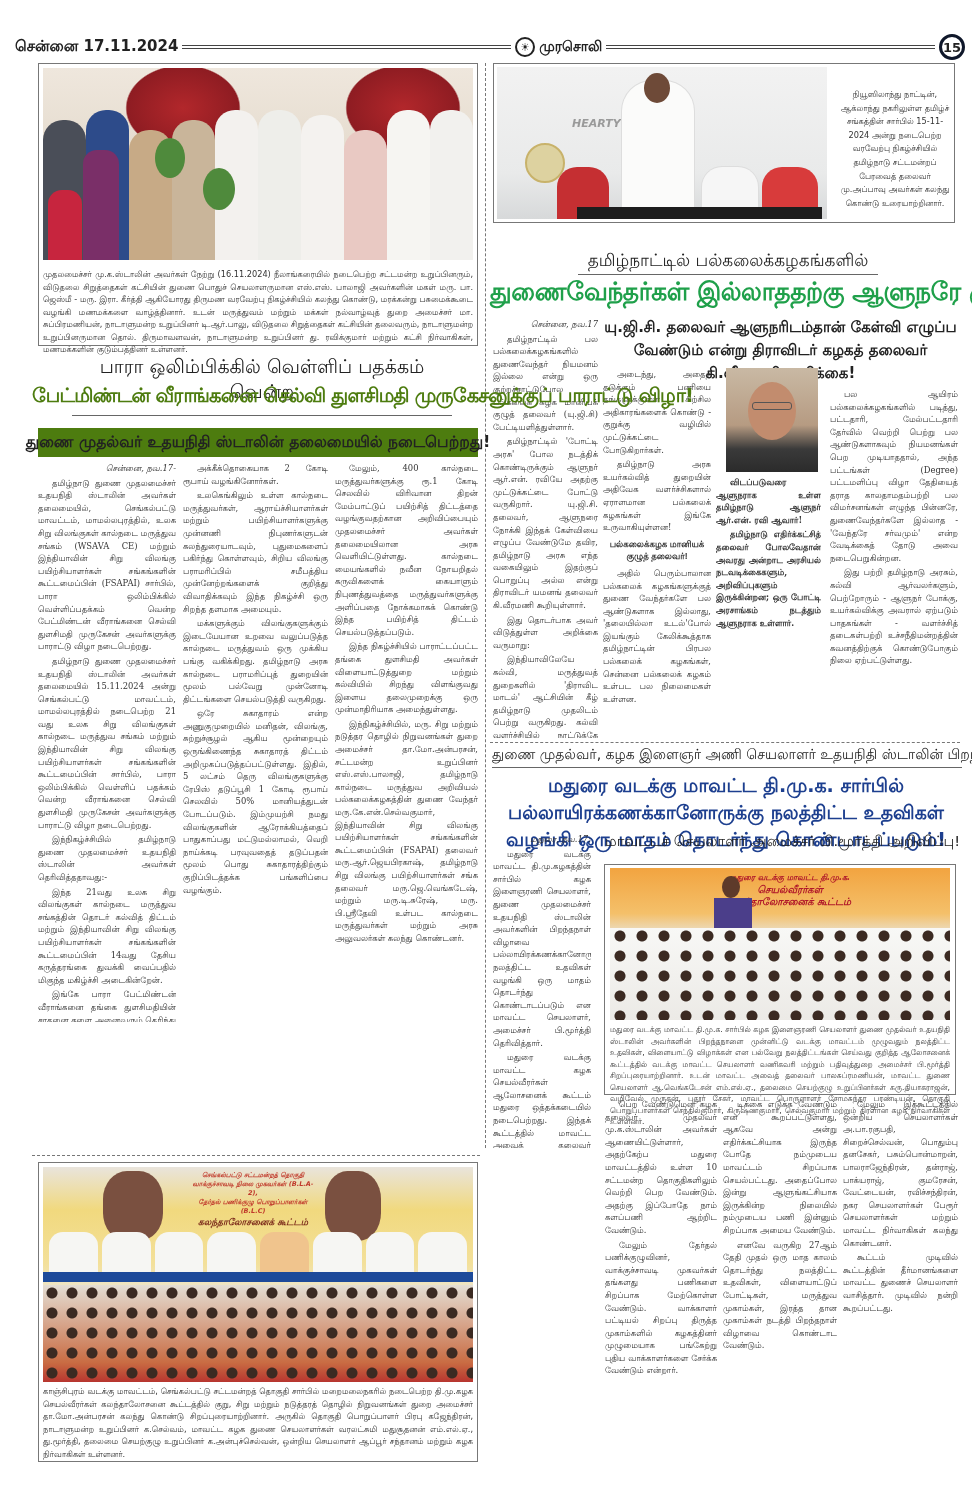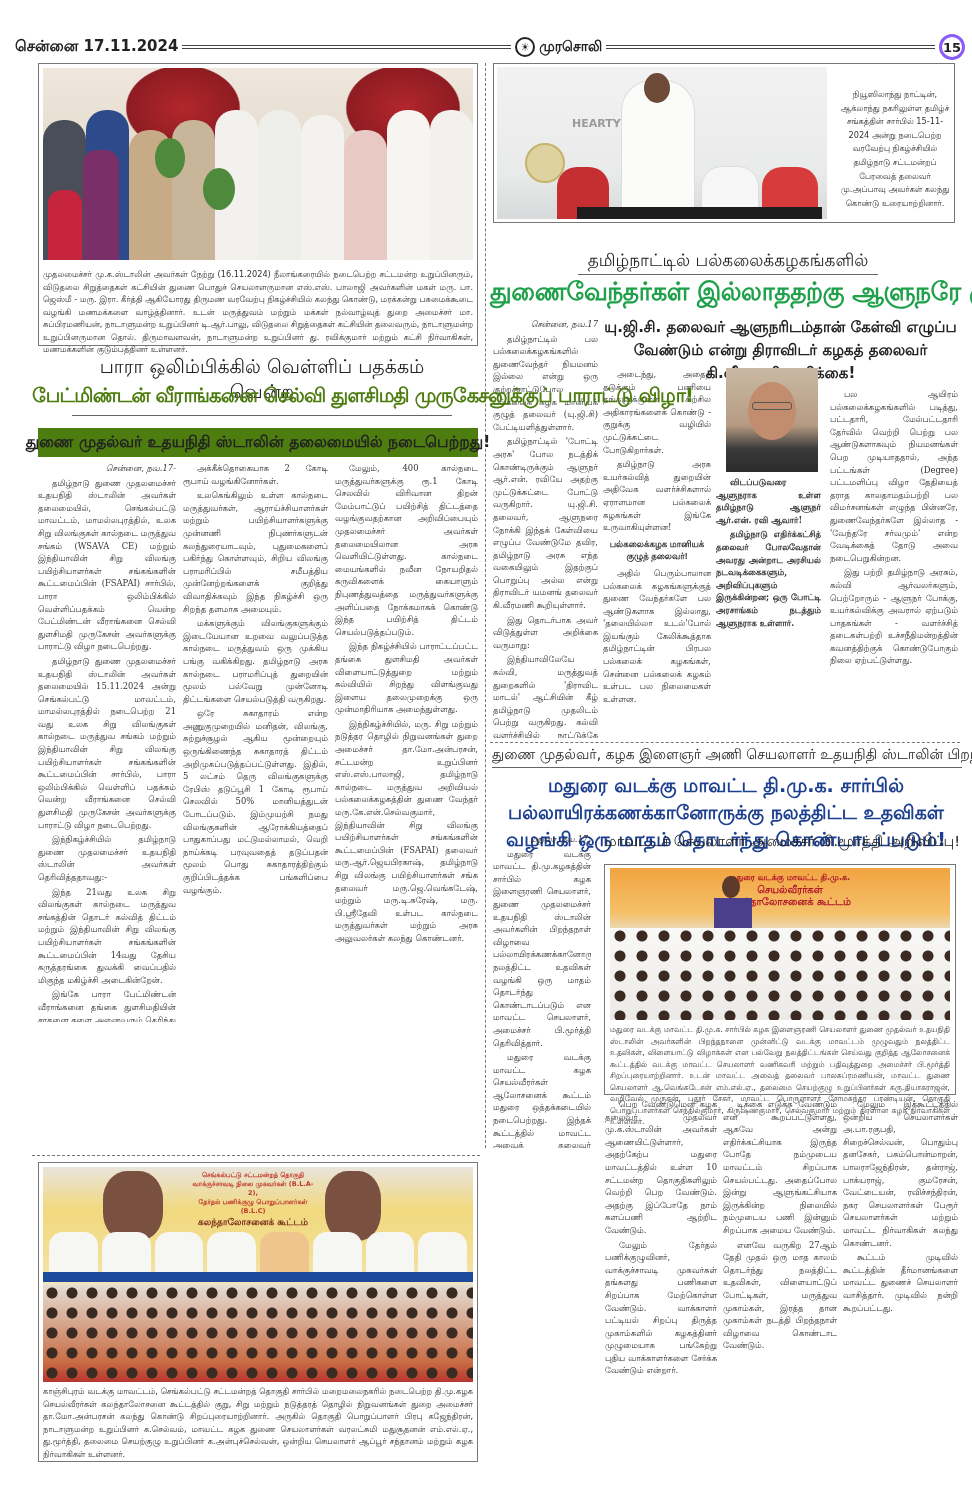--- a/index.html
+++ b/index.html
@@ -4,24 +4,24 @@
 <style>
   * { box-sizing: border-box; margin: 0; padding: 0; }
   html, body { width: 972px; height: 1500px; background: #ffffff; overflow: hidden; }
   body { font-family: "DejaVu Sans", "Liberation Sans", sans-serif; color: #222; position: relative; }
 
   .masthead { position: absolute; left: 15px; top: 34px; width: 950px; height: 26px; display: flex; align-items: center; }
   .mh-date { font-size: 15px; font-weight: bold; color: #222; white-space: nowrap; }
   .mh-rule { flex: 1; height: 4px; border-top: 1px solid #444; border-bottom: 1px solid #444; margin: 0 4px; }
   .mh-center { display: flex; align-items: center; gap: 4px; font-size: 14px; font-weight: bold; white-space: nowrap; }
   .mh-logo { width: 20px; height: 20px; border: 2px solid #222; border-radius: 50%; display: flex; align-items: center; justify-content: center; font-size: 11px; }
-  .mh-page { width: 26px; height: 26px; border: 3px solid #8b5cf6; border-radius: 50%; font-size: 13px; font-weight: bold; display: flex; align-items: center; justify-content: center; }
+  .mh-page { width: 26px; height: 26px; border: 3px solid #0f172a; border-radius: 50%; font-size: 13px; font-weight: bold; display: flex; align-items: center; justify-content: center; }
 
   .box { position: absolute; border: 1px solid #777; }
-  .photo { position: absolute; overflow: hidden; }
+  .photo { position: absolute; overflow: hidden; font-style: italic; }
   .caption { position: absolute; font-size: 8.2px; line-height: 12.5px; color: #333; text-align: justify; }
 
   .vrule { position: absolute; border-left: 1px dashed #777; }
   .hrule { position: absolute; border-top: 1px dashed #777; }
 
   .kicker { position: absolute; text-align: center; color: #222; }
   .col-text { position: absolute; font-size: 8.4px; line-height: 12.6px; color: #333; text-align: justify; overflow: hidden; font-family: "DejaVu Serif", "Liberation Serif", serif; }
   .col-text p { text-indent: 14px; margin-bottom: 2px; }
   .subhead { font-weight: bold; text-align: center; text-indent: 0 !important; font-size: 8.6px; margin: 4px 0 !important; font-family: Liberation Sans, sans-serif; }
   .dateline { text-align: right; font-style: italic; text-indent: 0 !important; }

